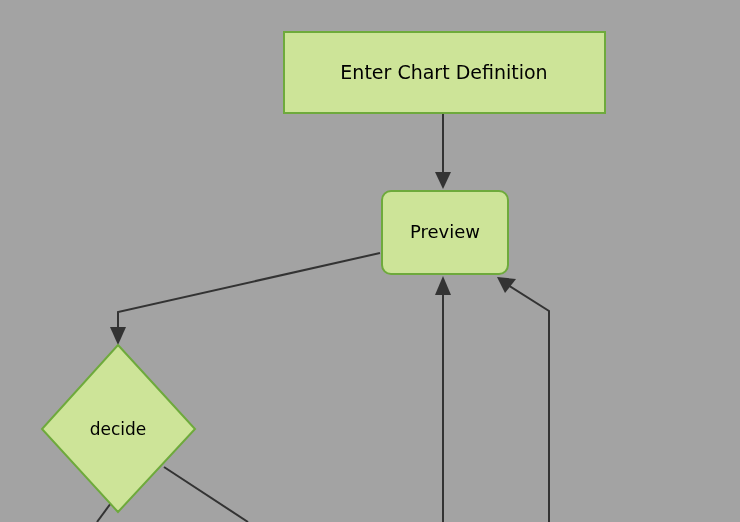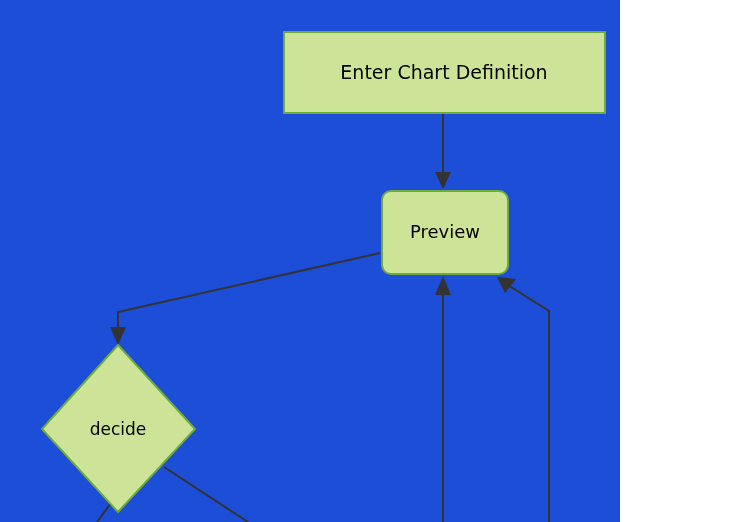--- a/index.html
+++ b/index.html
@@ -9,23 +9,23 @@
     background: #ffffff;
   }
   body {
     width: 740px;
     height: 522px;
     overflow: hidden;
     font-family: "DejaVu Sans", "Liberation Sans", sans-serif;
   }
   #diagram-root {
     position: relative;
-    width: 620px;
+    width: 740px;
     height: 522px;
-    background: #1d4ed8;
+    background: #a3a3a3;
   }
   #flow-svg {
     position: absolute;
     top: 0;
     left: 0;
     width: 740px;
     height: 522px;
     display: block;
   }
   .node-shape {

